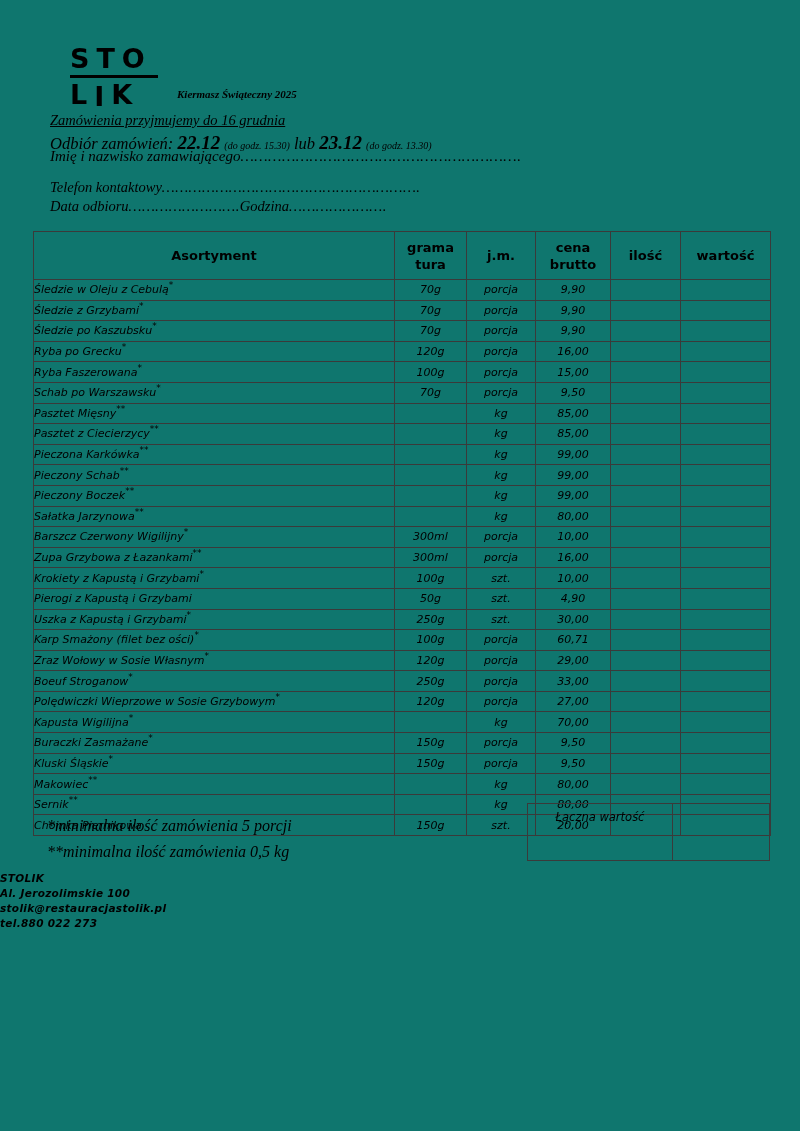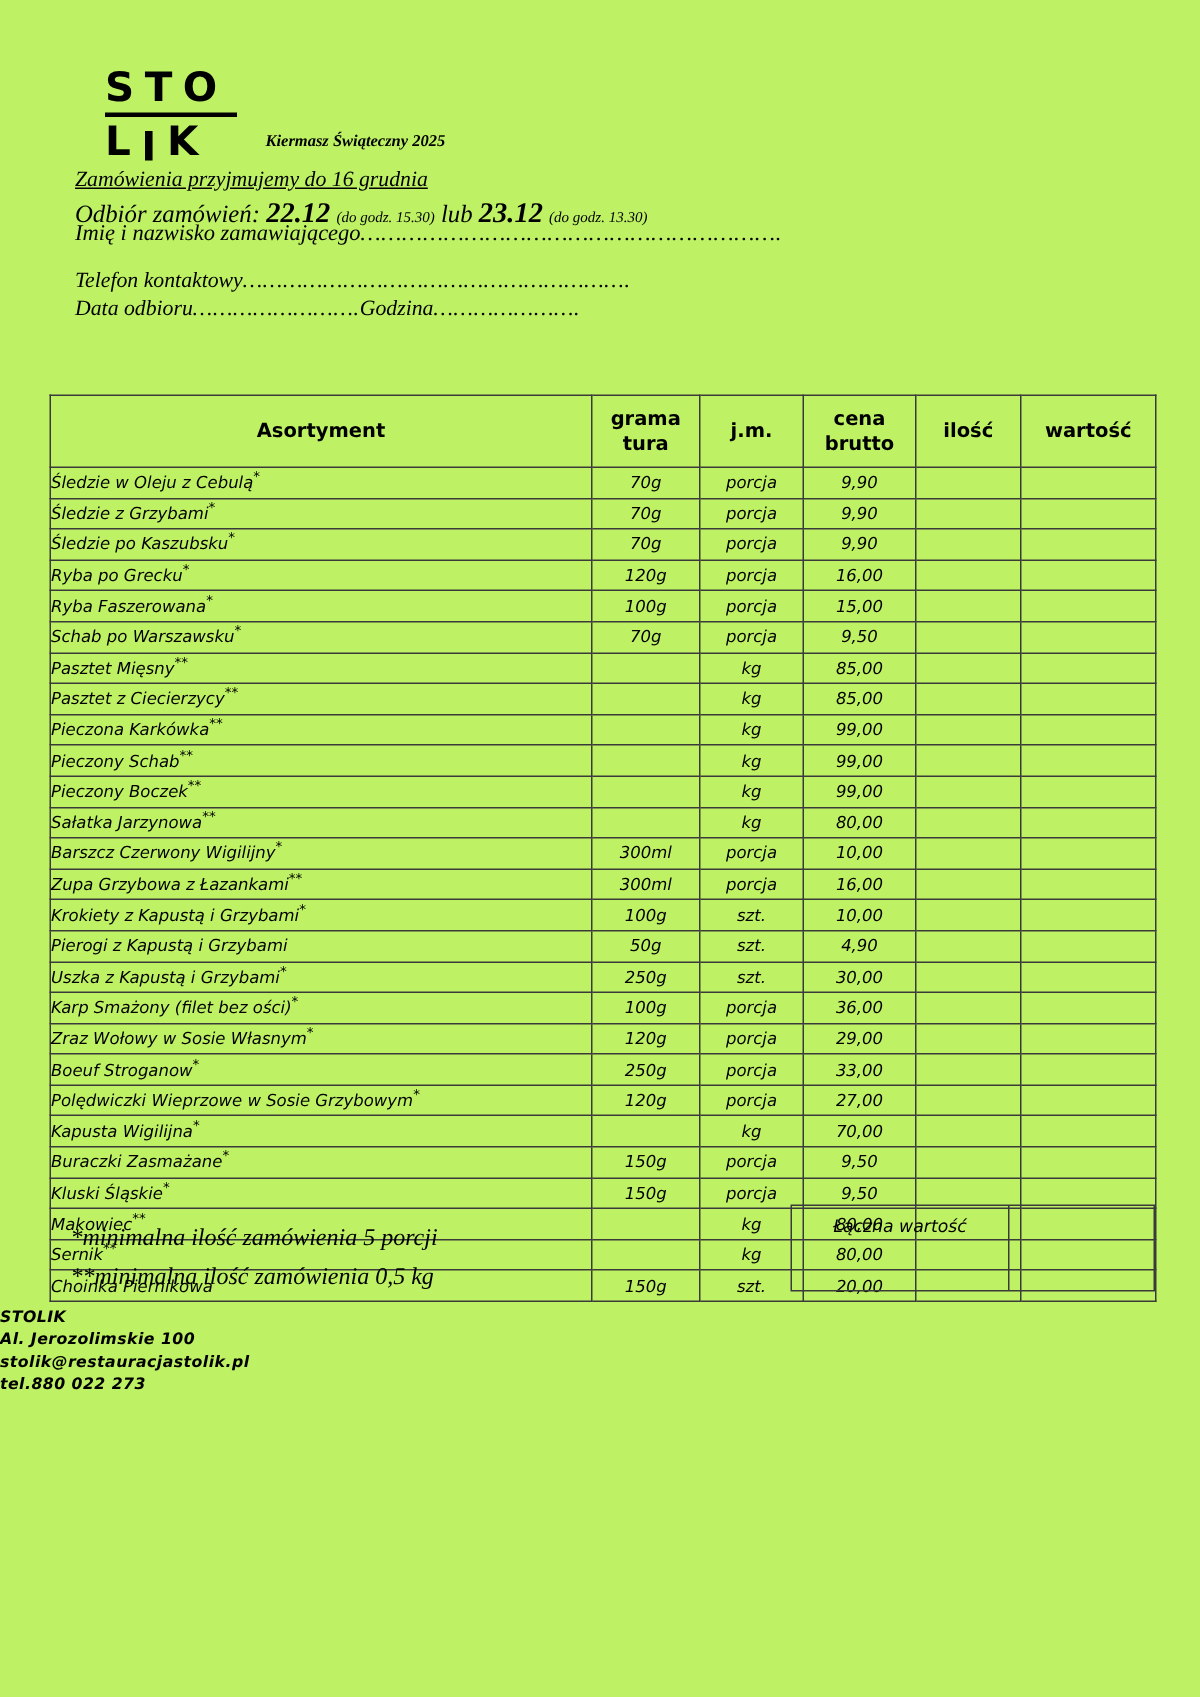--- a/index.html
+++ b/index.html
@@ -15,21 +15,21 @@
     color: #000000;
     overflow: hidden;
   }
 
   
   .page {
     position: absolute;
     left: 0; top: 0;
     width: 800px;
     height: 1131px;
-    background: #bef264;
+    background: #0f766e;
   }
 
   
   .logo-block {
     position: absolute;
     left: 70px;
     top: 44px;
     width: 100px;
   }
   .logo-row {
@@ -96,21 +96,20 @@
 
   
   .order-table {
     position: absolute;
     left: 33px;
     top: 231px;
     width: 737px;
     border-collapse: collapse;
     table-layout: fixed;
     font-family: "DejaVu Sans", sans-serif;
-    margin-top: 32px;
   }
   .order-table td, .order-table th {
     border: 1px solid #3a3a3a;
     padding: 0;
     height: 19.6px;
     font-size: 11px;
     font-style: italic;
     font-weight: normal;
     color: #000;
   }
@@ -394,21 +393,21 @@
           <td class="cell-c">250g</td>
           <td class="cell-c">szt.</td>
           <td class="cell-c">30,00</td>
           <td class="cell-c"></td>
           <td class="cell-c"></td>
         </tr>
         <tr>
           <td class="cell-name">Karp Smażony (filet bez ości)<span class="sup">*</span></td>
           <td class="cell-c">100g</td>
           <td class="cell-c">porcja</td>
-          <td class="cell-c">36,00</td>
+          <td class="cell-c">60,71</td>
           <td class="cell-c"></td>
           <td class="cell-c"></td>
         </tr>
         <tr>
           <td class="cell-name">Zraz Wołowy w Sosie Własnym<span class="sup">*</span></td>
           <td class="cell-c">120g</td>
           <td class="cell-c">porcja</td>
           <td class="cell-c">29,00</td>
           <td class="cell-c"></td>
           <td class="cell-c"></td>

